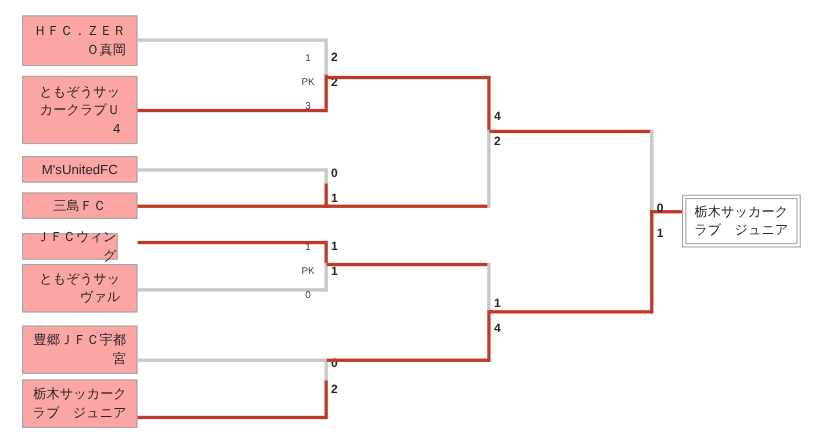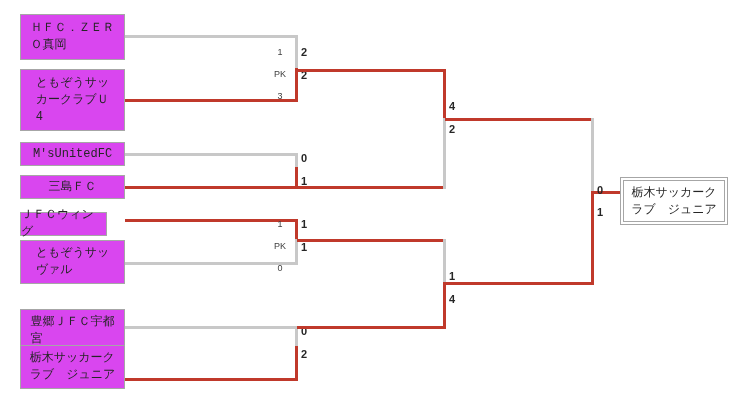--- a/index.html
+++ b/index.html
@@ -15,32 +15,31 @@
     background: #ffffff;
     font-family: "Liberation Sans", "DejaVu Sans", sans-serif;
     overflow: hidden;
   }
 
   
   .team-box {
     position: absolute;
     box-sizing: border-box;
     border: 1px solid #a6a6a6;
-    background: #d946ef;
+    background: #fca5a5;
     color: #262626;
     font-size: 12px;
     line-height: 17px;
-    text-align: left;
+    text-align: right;
     display: flex;
     flex-direction: column;
     align-items: center;
     justify-content: center;
     white-space: pre-line;
     letter-spacing: 0px;
-    font-family: Liberation Mono, monospace;
   }
 
   
   .winner-box {
     position: absolute;
     box-sizing: border-box;
     border: 1px solid #a6a6a6;
     background: #ffffff;
     padding: 2px;
   }
@@ -104,21 +103,21 @@
 
   <div class="team-box" style="left:20px; top:175px; width:105px; height:24px;">三島ＦＣ</div>
 
   <div class="team-box" style="left:20px; top:142px; width:105px; height:24px;">M'sUnitedFC</div>
 
   <div class="team-box" style="left:20px; top:212px; width:87px; height:24px;">ＪＦＣウィング</div>
 
   <div class="team-box" style="left:20px; top:240px; width:105px; height:44px;">ともぞうサッ
 ヴァル</div>
 
-  <div class="team-box" style="left:20px; top:309px; width:105px; height:44px;">豊郷ＪＦＣ宇都
+  <div class="team-box" style="left:20px; top:296px; width:105px; height:44px;">豊郷ＪＦＣ宇都
 宮</div>
 
   <div class="team-box" style="left:20px; top:345px; width:105px; height:44px;">栃木サッカーク
 ラブ　ジュニア</div>
 
   <div class="seg h lose" style="left:125px; top:35px; width:172px;"></div>
 
   <div class="seg h win" style="left:125px; top:99px; width:172px;"></div>
 
   <div class="seg v win" style="left:295px; top:67px; height:35px;"></div>

